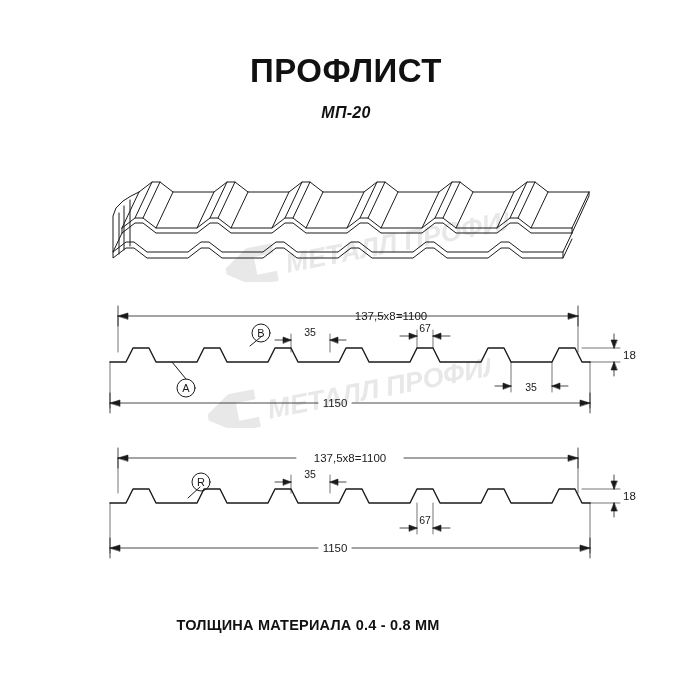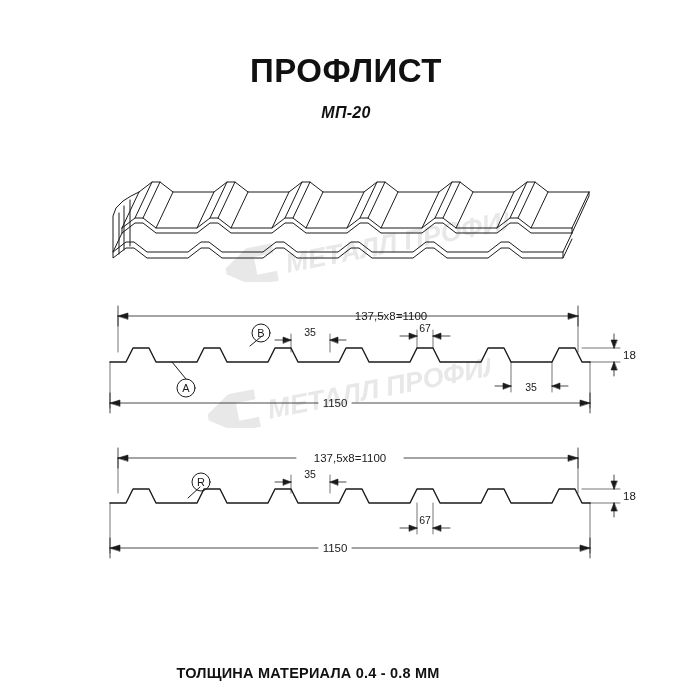--- a/index.html
+++ b/index.html
@@ -43,21 +43,20 @@
   .footer-note {
     position: absolute;
     left: 0;
     top: 617px;
     width: 616px;
     text-align: center;
     font-size: 14.5px;
     font-weight: bold;
     letter-spacing: 0.2px;
     color: #111111;
-    margin-top: 48px;
   }
   svg.drawing {
     position: absolute;
     left: 0;
     top: 0;
   }
   .wm {
     position: absolute;
     pointer-events: none;
     user-select: none;

